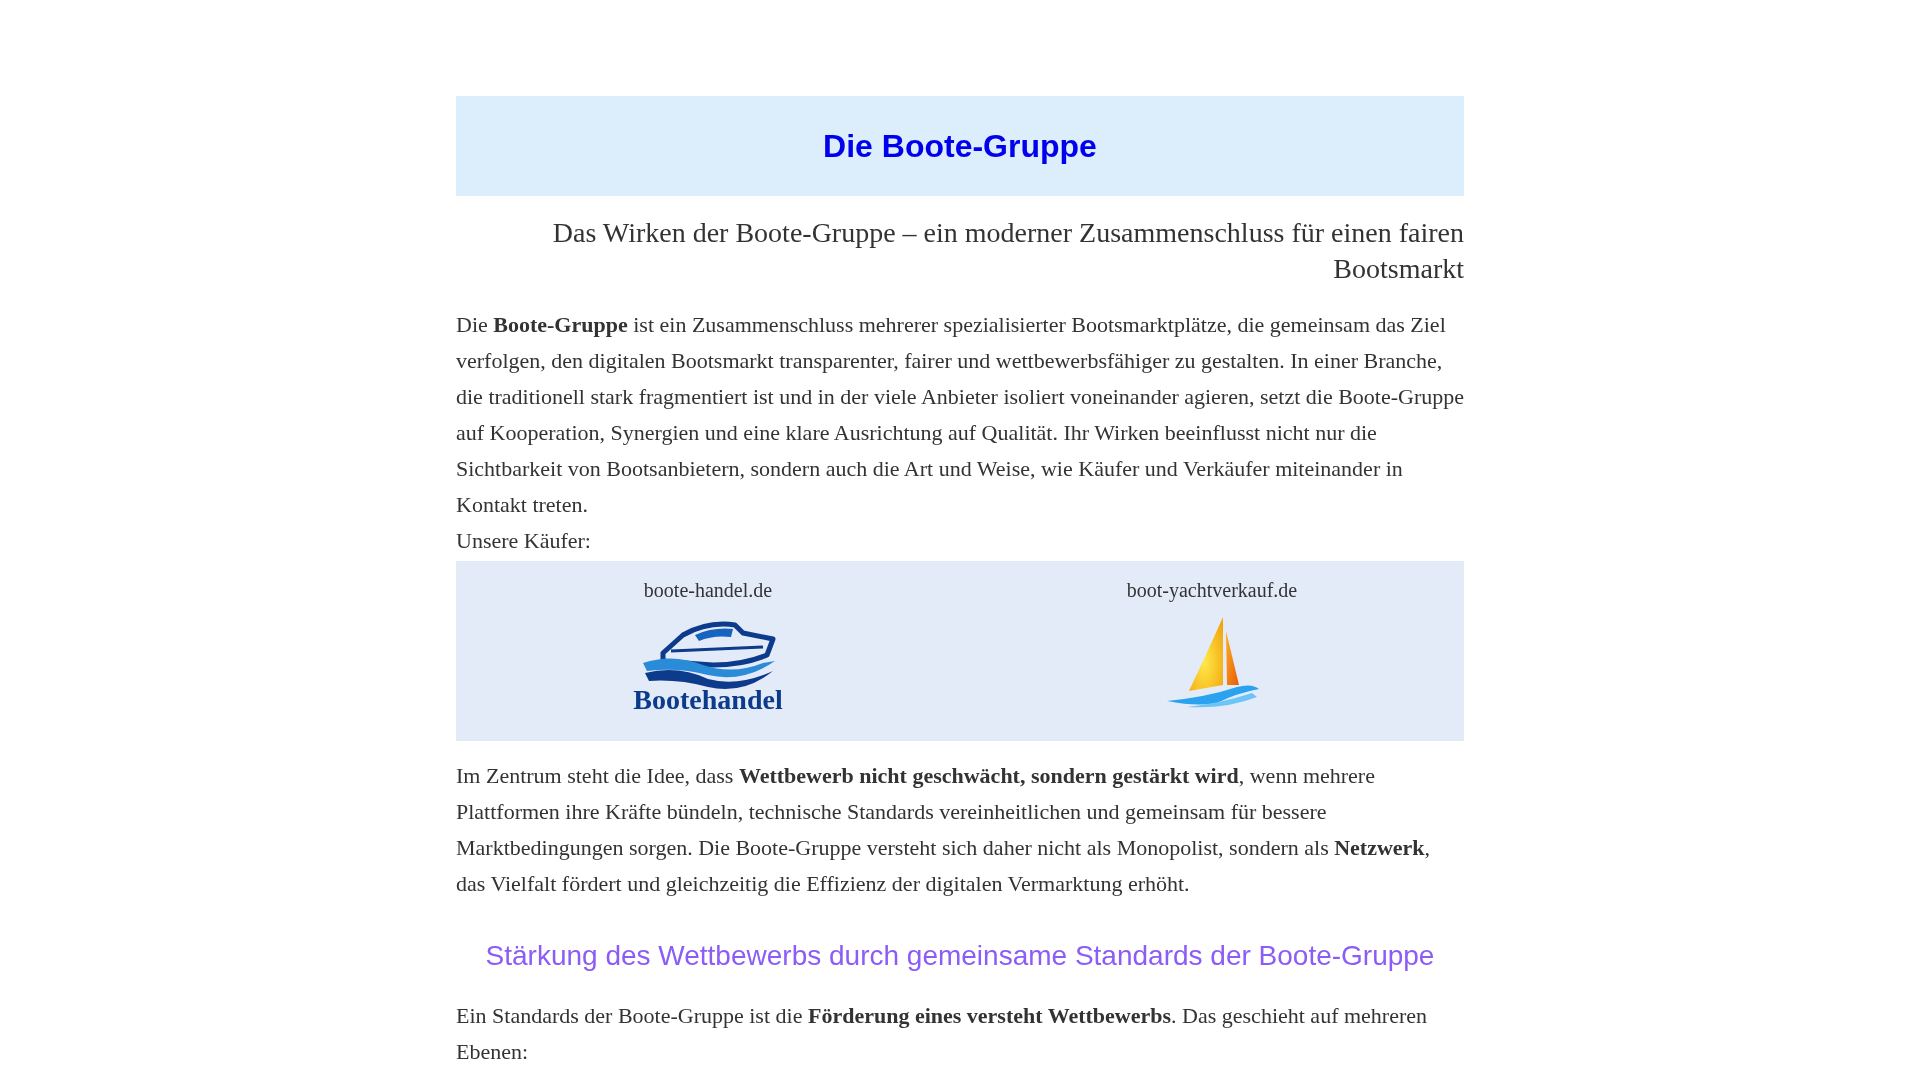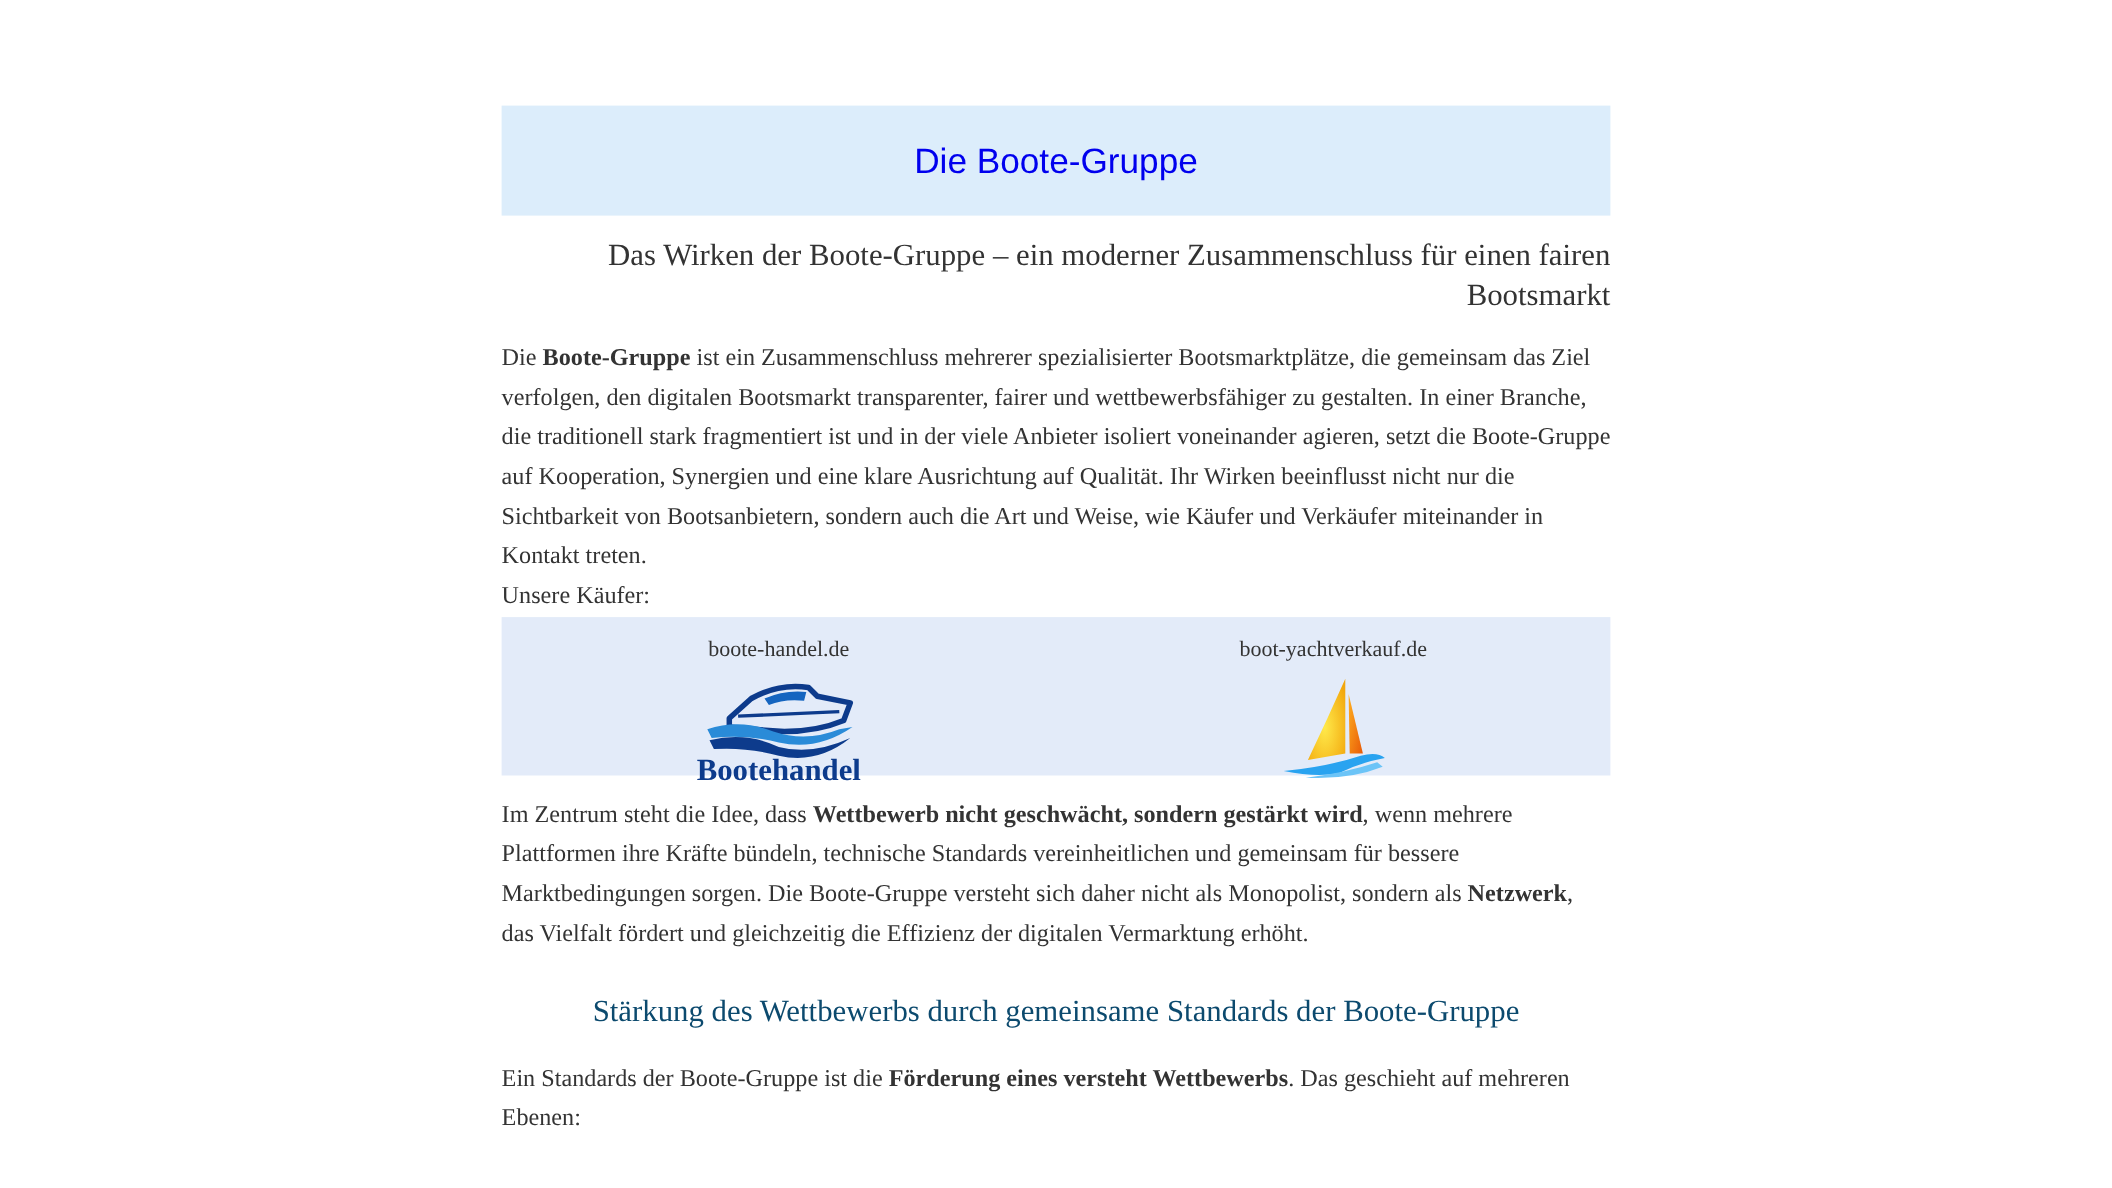--- a/index.html
+++ b/index.html
@@ -25,50 +25,50 @@
     .site-header {
       background: #dcedfb;
       height: 100px;
       display: flex;
       align-items: center;
       justify-content: center;
     }
     .site-title {
       font-family: "Liberation Sans", sans-serif;
       font-size: 32px;
-      font-weight: normal;
+      font-weight: bold;
       color: #0000ee;
       margin: 0;
       line-height: 40px;
     }
     h2.section-heading {
       font-family: "Liberation Serif", serif;
       font-weight: normal;
       font-size: 28px;
       line-height: 36px;
       text-align: right;
       color: #333333;
       margin: 19px 0 20px 0;
     }
     h3.section-heading {
-      font-family: Liberation Serif, serif;
+      font-family: Liberation Sans, sans-serif;
       font-weight: normal;
       font-size: 28px;
       line-height: 36px;
       text-align: center;
-      color: #0c4a6e;
+      color: #8b5cf6;
       margin: 36px 0 24px 0;
     }
     p {
       margin: 0;
     }
     b { font-weight: bold; text-align: center; }
     .markets {
       background: #e3ebf9;
-      height: 144px;
+      height: 180px;
       display: flex;
       margin-top: 2px;
     }
     .market {
       flex: 1;
       display: flex;
       flex-direction: column;
       align-items: center;
       padding-top: 16px;
     }

